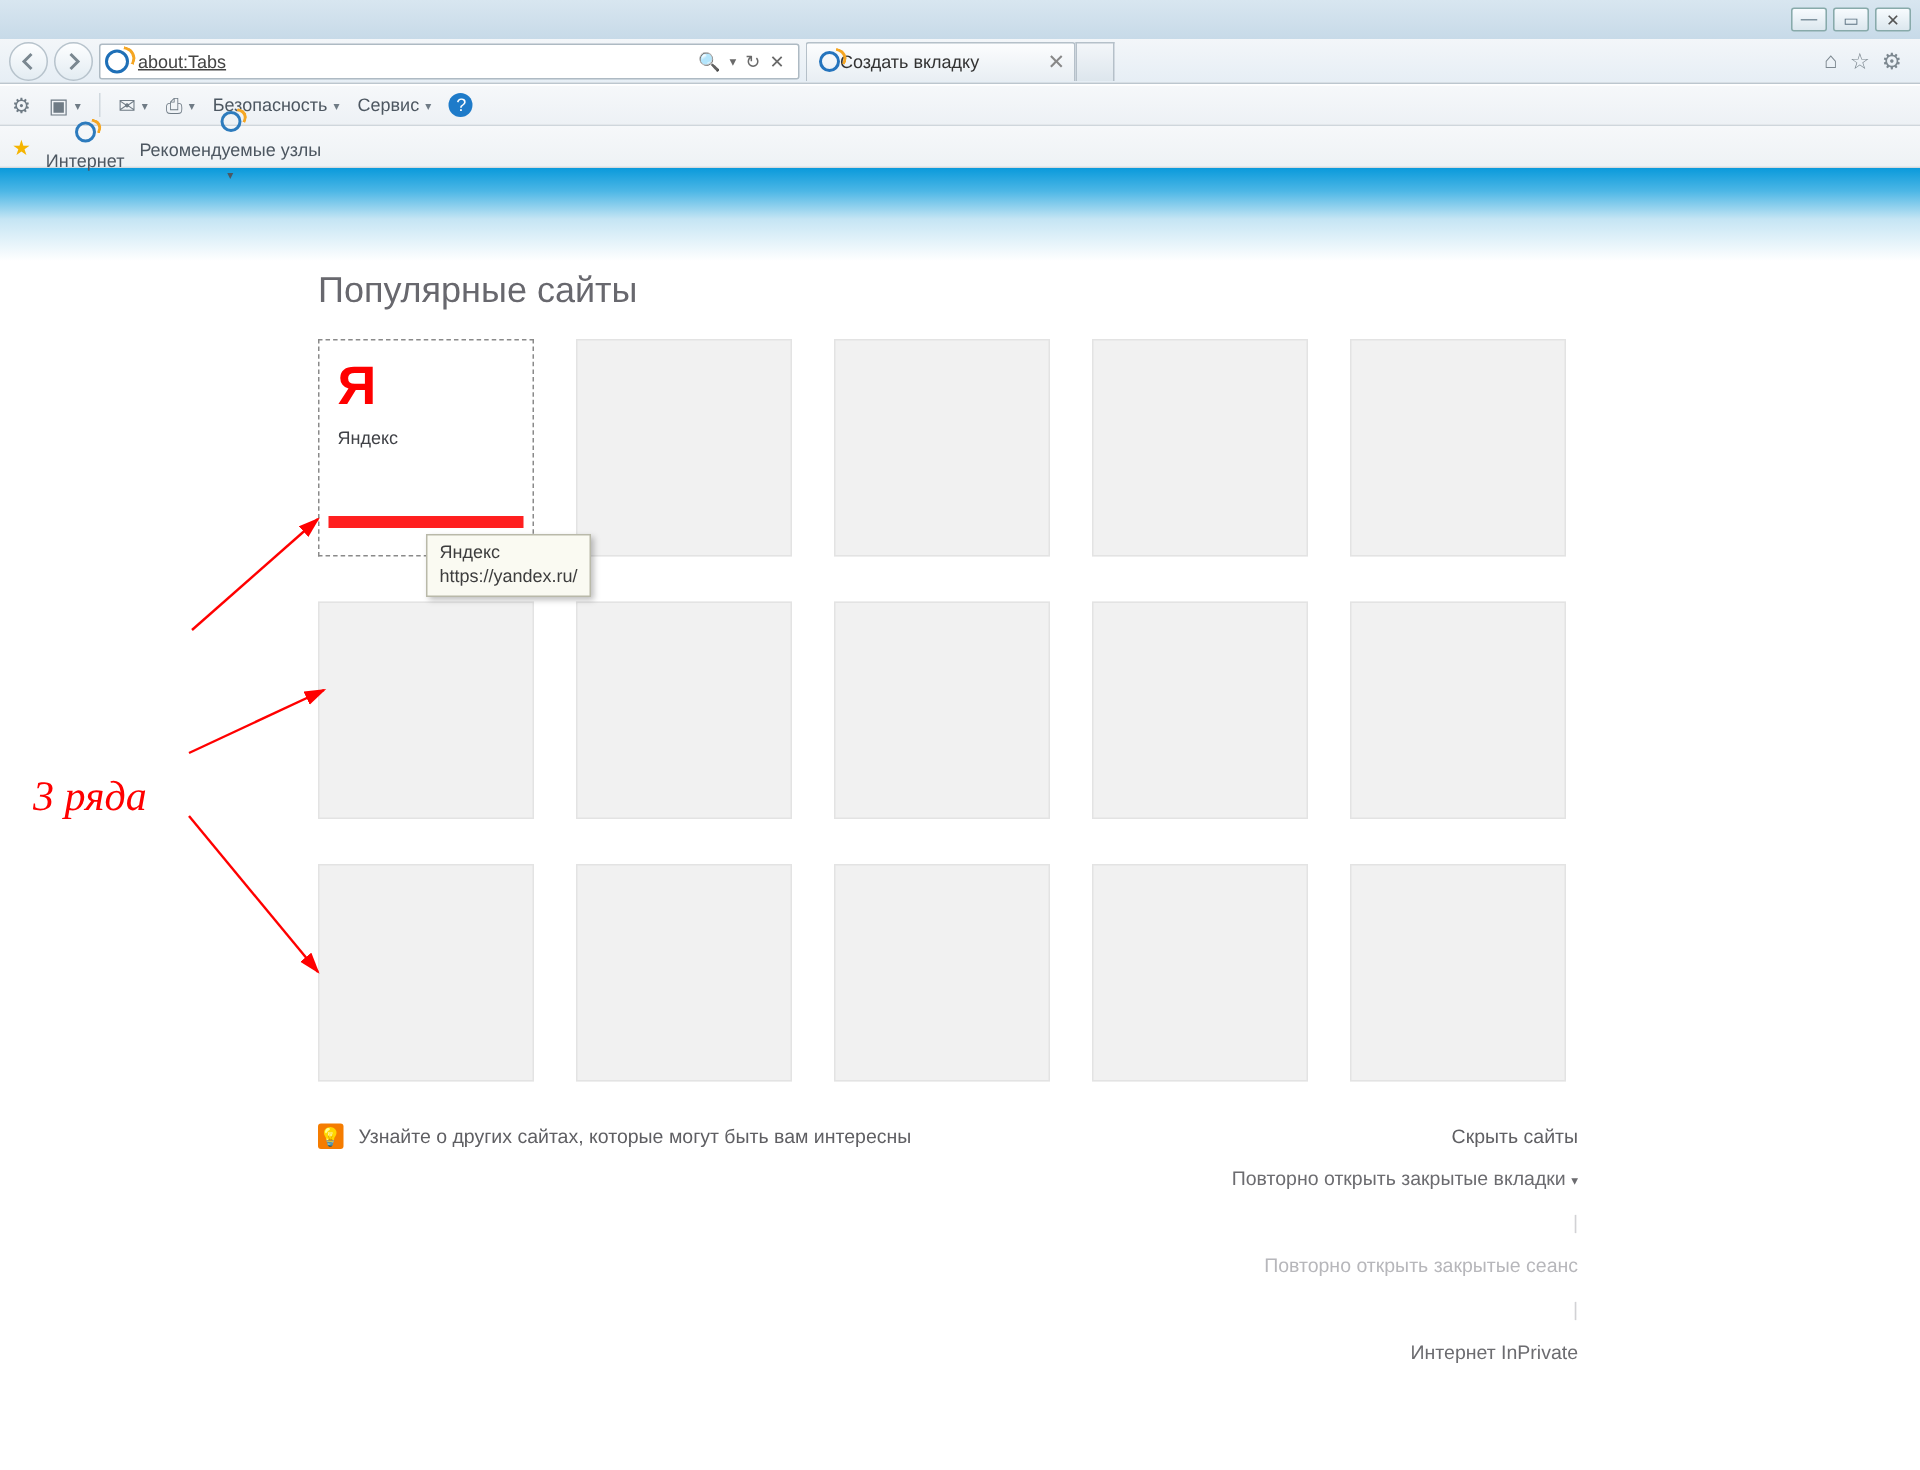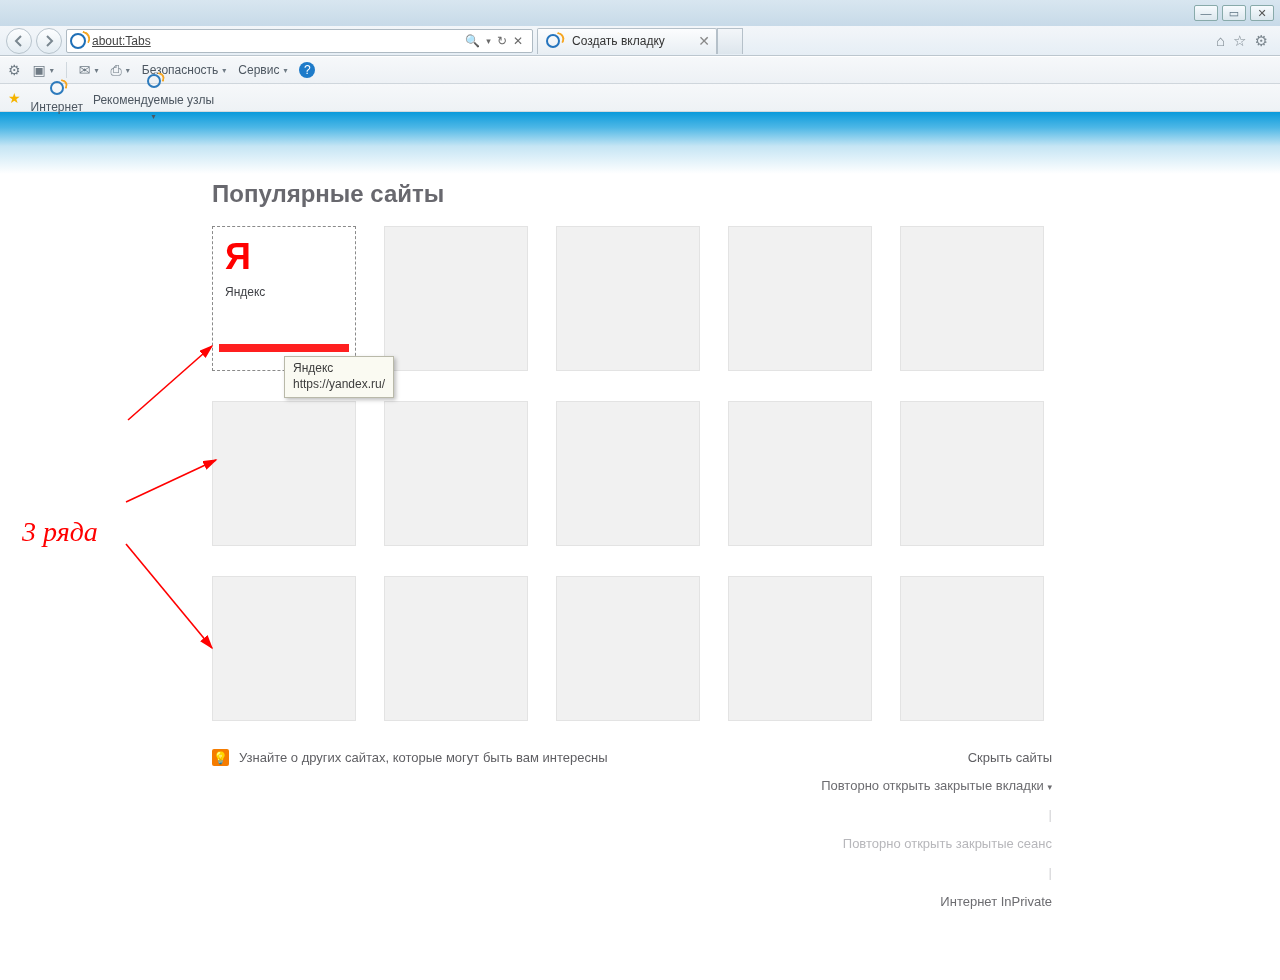--- a/index.html
+++ b/index.html
@@ -13,21 +13,21 @@
   
   .navbar { height:30px; background:linear-gradient(#f3f6f9,#e6eef5); border-bottom:1px solid #bcc6ce; display:flex; align-items:center; padding:0 6px; gap:4px; }
   .nav-btn { width:26px; height:26px; border:1px solid #b7c3cc; border-radius:13px; background:linear-gradient(#fdfeff,#e3ecf2); display:flex; align-items:center; justify-content:center; color:#7a8790; }
   .addr-wrap { flex:1; display:flex; align-items:center; height:24px; background:#fff; border:1px solid #aebac3; border-radius:2px; padding:0 3px; gap:4px; }
   .addr-wrap .ie { width:16px; height:16px; border:2px solid #1e6fb7; border-radius:50%; position:relative; }
   .addr-wrap .ie::after { content:""; position:absolute; left:9px; top:-3px; width:8px; height:8px; border:2px solid #f5a623; border-left:none; border-bottom:none; border-radius:0 8px 0 0; transform:rotate(18deg); }
   .addr-wrap input { flex:1; border:none; outline:none; font-size:12px; color:#444; background:transparent;text-decoration:underline; }
   .addr-tools { display:flex; align-items:center; gap:6px; color:#6a6a6a; padding:0 6px; }
   .addr-tools span { cursor:pointer; }
   .tabs-strip { display:flex; align-items:stretch; height:26px; }
-  .tab { display:flex; align-items:center; gap:12px; padding:0 10px 0 8px; background:linear-gradient(#fcfdfe,#e8eef3); border:1px solid #b5c0c9; border-bottom:none; border-radius:2px 2px 0 0; position:relative; min-width:180px; }
+  .tab { display:flex; align-items:center; gap:0; padding:0 10px 0 8px; background:linear-gradient(#fcfdfe,#e8eef3); border:1px solid #b5c0c9; border-bottom:none; border-radius:2px 2px 0 0; position:relative; min-width:180px; }
   .tab .ie { width:14px; height:14px; border:2px solid #2574bd; border-radius:50%; position:relative; }
   .tab .ie::after { content:""; position:absolute; left:8px; top:-3px; width:7px; height:7px; border:2px solid #f5a623; border-left:none; border-bottom:none; border-radius:0 7px 0 0; transform:rotate(18deg); }
   .tab .x { position:absolute; right:6px; color:#888; font-size:14px; line-height:1; cursor:pointer; }
   .newtab { width:26px; background:linear-gradient(#f3f6f9,#dde6ed); border:1px solid #b5c0c9; border-bottom:none; }
   .right-icons { display:flex; align-items:center; gap:8px; padding:0 6px; color:#7d8890; }
   .right-icons span { font-size:15px; cursor:pointer; }
 
   
   .cmdbar { height:28px; background:linear-gradient(#f6f8fa,#edf1f5); border-top:1px solid #fff; border-bottom:1px solid #cfd6dc; display:flex; align-items:center; padding:0 8px; gap:12px; color:#4d5761; }
   .cmdbar .ico { font-size:14px; color:#6f7b85; }
@@ -40,21 +40,21 @@
   .favbar .star { color:#f5b400; font-size:14px; }
   .favbar .ie-mini,.cmdbar .ie-mini { width:14px; height:14px; border:2px solid #2d7bbd; border-radius:50%; display:inline-block; position:relative; vertical-align:middle; }
   .favbar .ie-mini::after,.cmdbar .ie-mini::after { content:""; position:absolute; left:8px; top:-3px; width:6px; height:6px; border:2px solid #f5a623; border-left:none; border-bottom:none; border-radius:0 6px 0 0; transform:rotate(18deg); }
   .favbar .item { display:flex; align-items:center; gap:5px; cursor:pointer;flex-direction:column; }
 
   
   .banner { height:62px; background:linear-gradient(#0a9adb 0%, #4db7e6 25%, #c5e5f4 55%, #ffffff 100%); }
 
   
   .page { margin-left:212px; margin-top:6px; width:840px; font-family:"Segoe UI Light","Segoe UI",Tahoma,sans-serif; }
-  .page h1 { font-size:24px; font-weight:700; color:#68686e; margin:0 0 18px; }
+  .page h1 { font-size:24px; font-weight:400; color:#68686e; margin:0 0 18px; }
   .tiles { display:grid; grid-template-columns:repeat(5, 144px); column-gap:28px; row-gap:30px; }
   .tile { width:144px; height:145px; border:1px solid #e3e3e3; background:#f1f1f1; position:relative; }
   .tile.populated { background:#fff; border:1px dashed #8a8a8a; padding:12px 12px 8px; }
   .tile.populated .letter { font-size:36px; font-weight:700; color:#ff0000; line-height:1; }
   .tile.populated .name { margin-top:10px; color:#404247; font-size:12px; }
   .tile.populated .stripe { position:absolute; left:6px; right:6px; bottom:18px; height:8px; background:#ff1f1f; }
   .tooltip { position:absolute; left:284px; top:356px; background:#fafaf2; border:1px solid #b9b9a9; box-shadow:2px 2px 4px rgba(0,0,0,.25); padding:3px 8px 5px; font-size:12px; color:#3d3d3d; line-height:1.35; z-index:5; }
   .row-links { margin-top:28px; display:flex; align-items:center; gap:10px; color:#5f5f63; font-size:13px; }
   .row-links .bulb { width:17px; height:17px; background:#f57c00; color:#fff; border-radius:2px; display:flex; align-items:center; justify-content:center; font-size:12px; }
   .row-links .grow { flex:1; }

